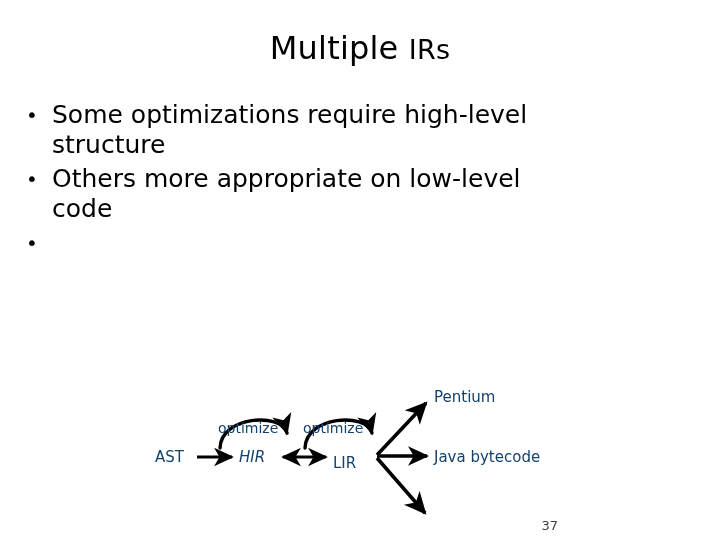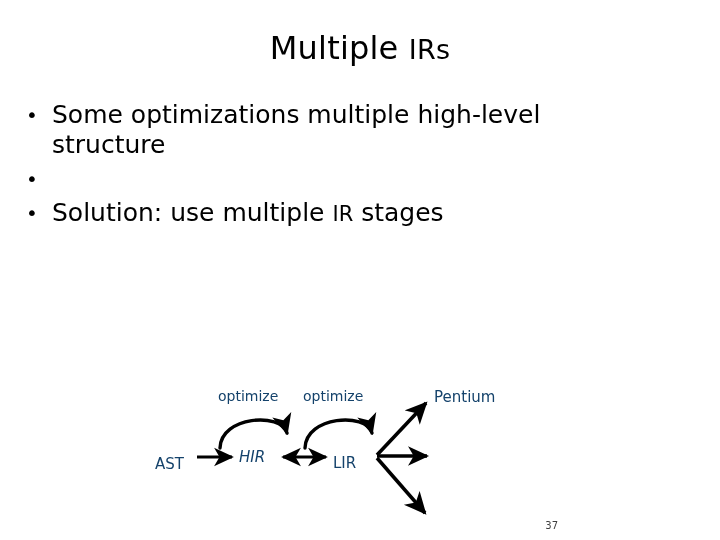--- a/index.html
+++ b/index.html
@@ -95,64 +95,65 @@
     line-height: 18px;
     white-space: nowrap;
     font-weight: normal;
   }
   .edge-label {
     position: absolute;
     color: #14426b;
     font-size: 14px;
     line-height: 17px;
     white-space: nowrap;
+    margin-top: 32px;
   }
 
   
-  #node-ast   { left: 15px;  top: 85px; }
+  #node-ast   { left: 15px;  top: 78px; }
   #node-hir   { left: 99px;  top: 78px; font-style: italic; }
   #node-lir   { left: 193px; top: 84px; }
   #node-pentium  { left: 294px; top: 18px; }
   #node-javabc   { left: 294px; top: 78px; }
   #node-sparc    { left: 294px; top: 133px; margin-top: 44px; }
 
   #lbl-opt1 { left: 78px;  top: 18px; }
   #lbl-opt2 { left: 163px; top: 18px; }
 
   
   .slide-number {
     position: absolute;
     right: 14px;
     bottom: 8px;
-    font-size: 10px;
+    font-size: 13px;
     line-height: 12px;
     color: #3f3f3f;
   }
 </style>
 </head>
 <body>
 
 <div class="slide">
 
   <div class="slide-title"><span>Multiple </span><span class="sc">IRs</span></div>
 
   <div class="bullets">
 
     <div class="bullet-row">
       <span class="bullet-mark">•</span>
-      <span class="bullet-text">Some optimizations multiple high-level structure</span>
+      <span class="bullet-text">Some optimizations require high-level structure</span>
     </div>
 
     <div class="bullet-row">
       <span class="bullet-mark">•</span>
+      <span class="bullet-text">Others more appropriate on low-level code</span>
     </div>
 
     <div class="bullet-row">
       <span class="bullet-mark">•</span>
-      <span class="bullet-text"><span>Solution: use multiple </span><span class="sc">IR</span><span> stages</span></span>
     </div>
 
   </div>
 
   <div class="diagram">
 
     <svg width="470" height="165" viewBox="0 0 470 165">
       <defs>
         <marker id="ah" markerWidth="7" markerHeight="7" refX="5.6" refY="3.1" orient="auto" markerUnits="strokeWidth">
           <path d="M0,0.2 L6.2,3.1 L0,6.0 L1.7,3.1 Z" fill="#000000"></path>
@@ -174,20 +175,21 @@
 
       <line x1="237" y1="86" x2="287" y2="86" stroke="#000000" stroke-width="3.4" marker-end="url(#ah)"></line>
 
       <line x1="237" y1="88" x2="285" y2="143" stroke="#000000" stroke-width="3.6" marker-end="url(#ah)"></line>
     </svg>
 
     <span class="node-label" id="node-ast">AST</span>
     <span class="node-label" id="node-hir">HIR</span>
     <span class="node-label" id="node-lir">LIR</span>
     <span class="node-label" id="node-pentium">Pentium</span>
+    <span class="node-label" id="node-javabc">Java bytecode</span>
     <span class="node-label" id="node-sparc">Sparc</span>
 
     <span class="edge-label" id="lbl-opt1">optimize</span>
     <span class="edge-label" id="lbl-opt2">optimize</span>
 
   </div>
 
   <div class="slide-number">37</div>
 
 </div>

